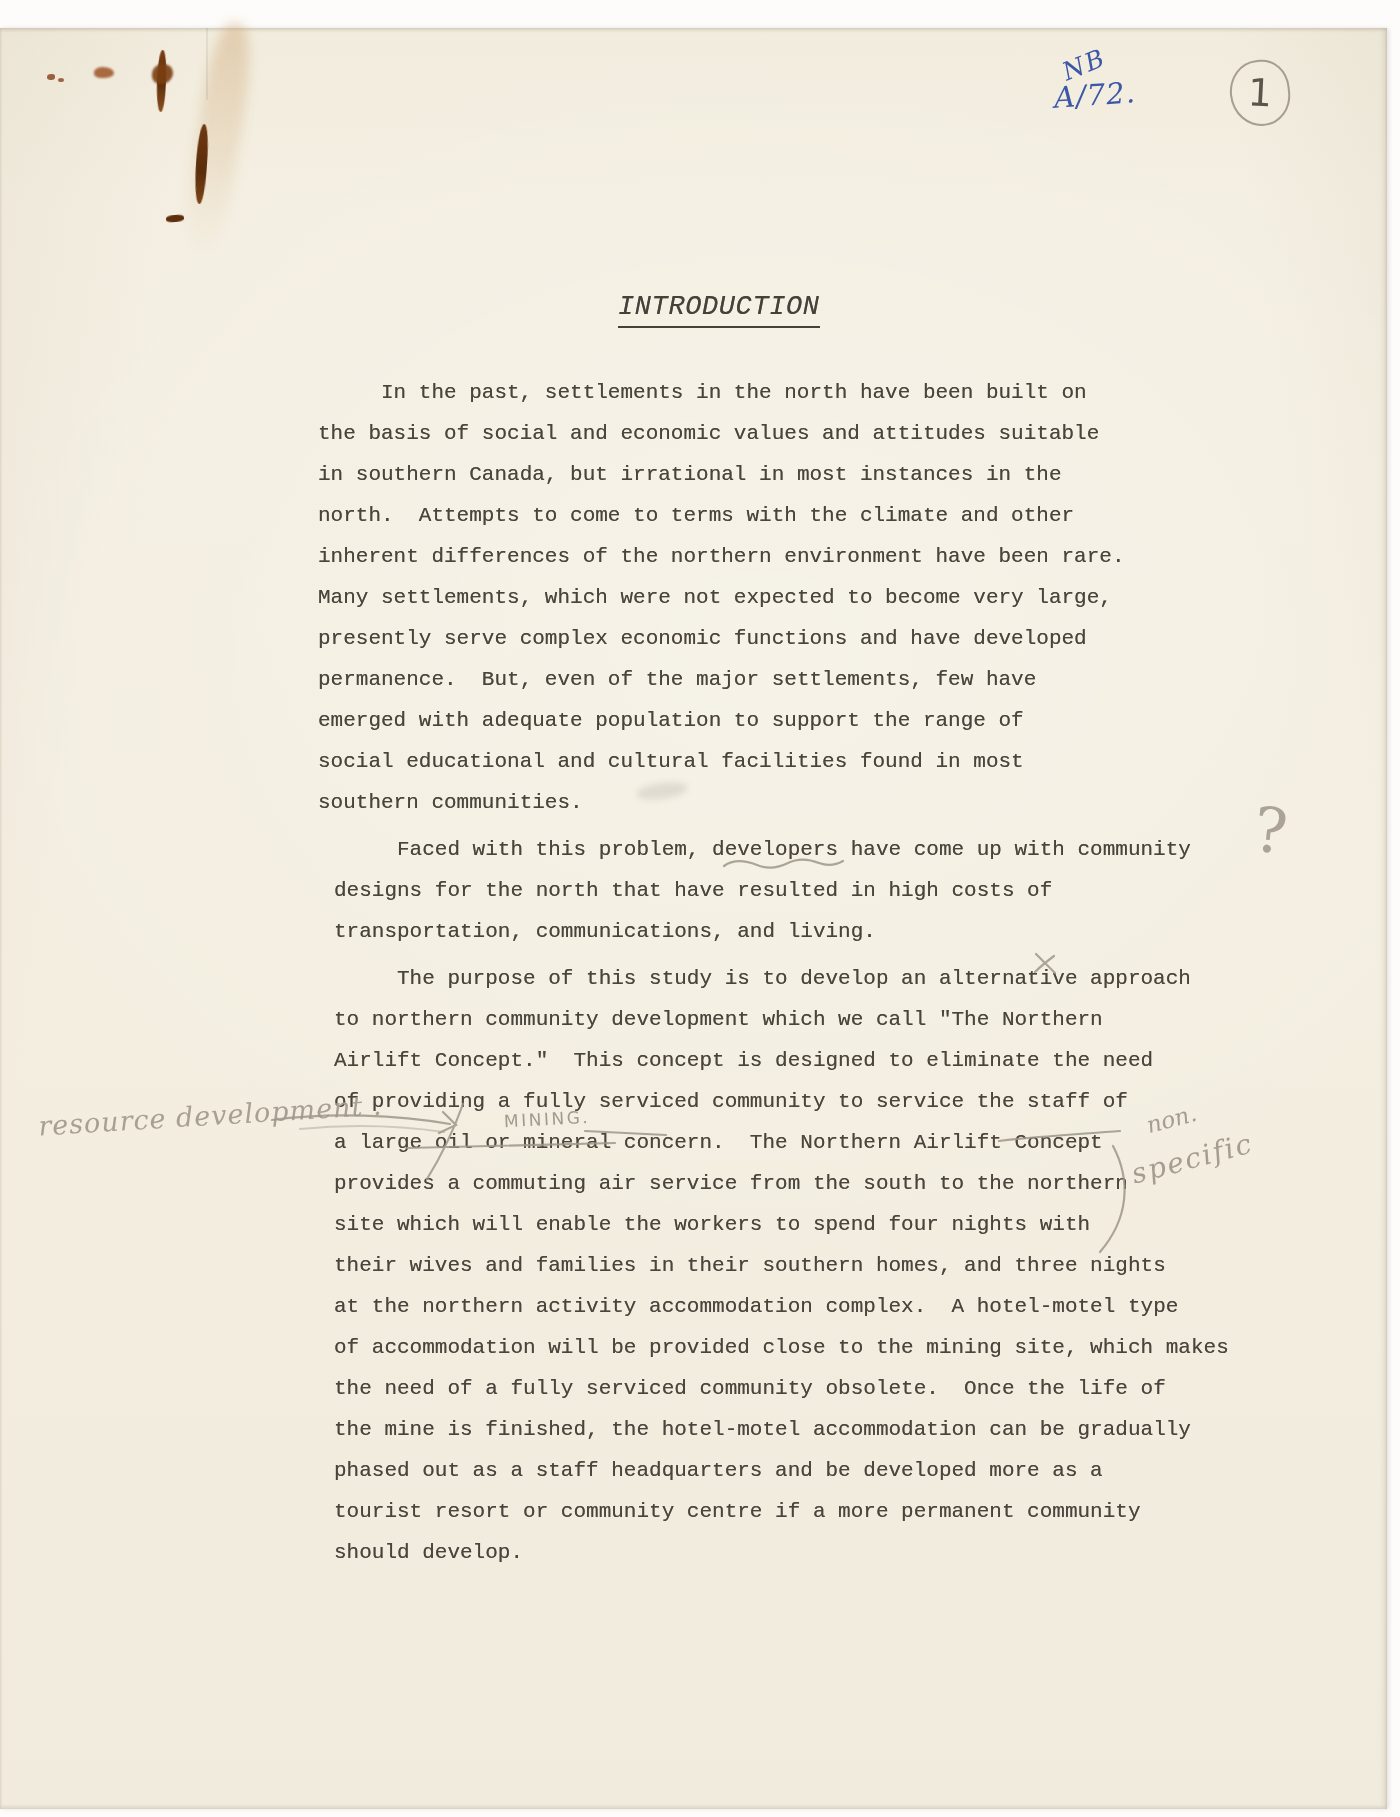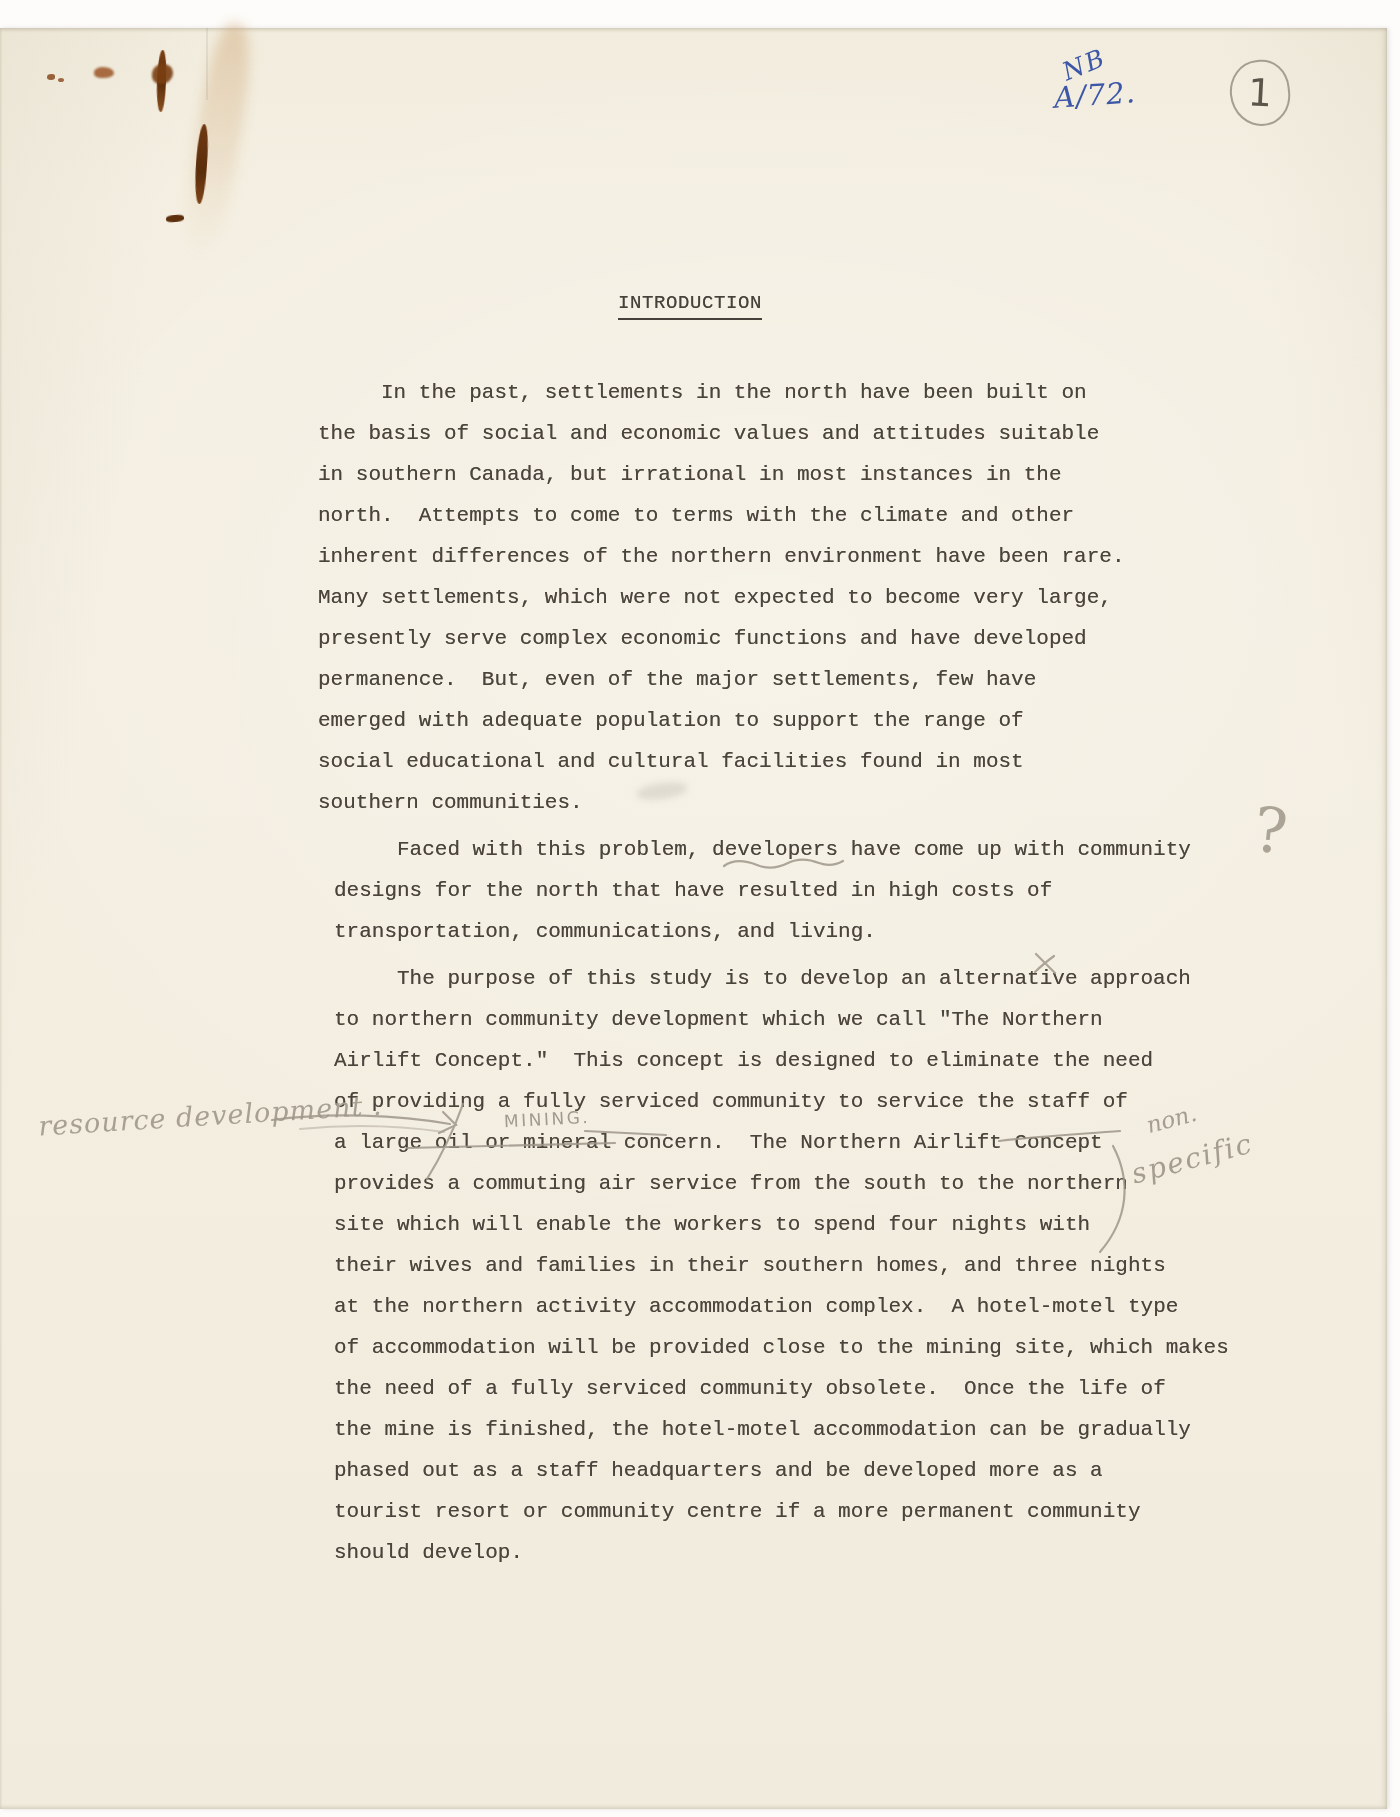--- a/index.html
+++ b/index.html
@@ -17,23 +17,24 @@
       linear-gradient(260deg, rgba(210,200,180,0.18) 0%, rgba(0,0,0,0) 10%),
       linear-gradient(180deg,#f1ecdd 0%, #f4efe2 10%, #f3eee0 55%, #f0ebdd 100%);
     box-shadow: inset 0 2px 3px rgba(120,105,80,0.18),
                 inset -3px 0 5px rgba(120,105,80,0.15),
                 inset 0 -2px 3px rgba(120,105,80,0.12),
                 2px 0 4px rgba(0,0,0,0.10);
   }
   
   .title{
     position:absolute;left:618px;top:292px;
-    font-family:"Liberation Mono",monospace;font-size:19px;letter-spacing:0.6px;
+    font-family:"Liberation Mono",monospace;font-size:27px;letter-spacing:0.6px;
     color:#46413a;border-bottom:2px solid #46413a;padding-bottom:4px;
     text-shadow:0 0 0.6px rgba(70,65,58,0.7);
+    font-style:italic;
   }
   .typed{
     position:absolute;left:318px;top:372px;width:940px;
     font-family:"Liberation Mono",monospace;font-size:21px;line-height:41px;
     color:#4a443c;white-space:pre;
     text-shadow:0 0 0.6px rgba(74,68,60,0.65);
   }
   .tline{height:41px;}
   .tline.first{text-indent:63px;}
   .paragraph + .paragraph{margin-top:6px;margin-left:16px;}

